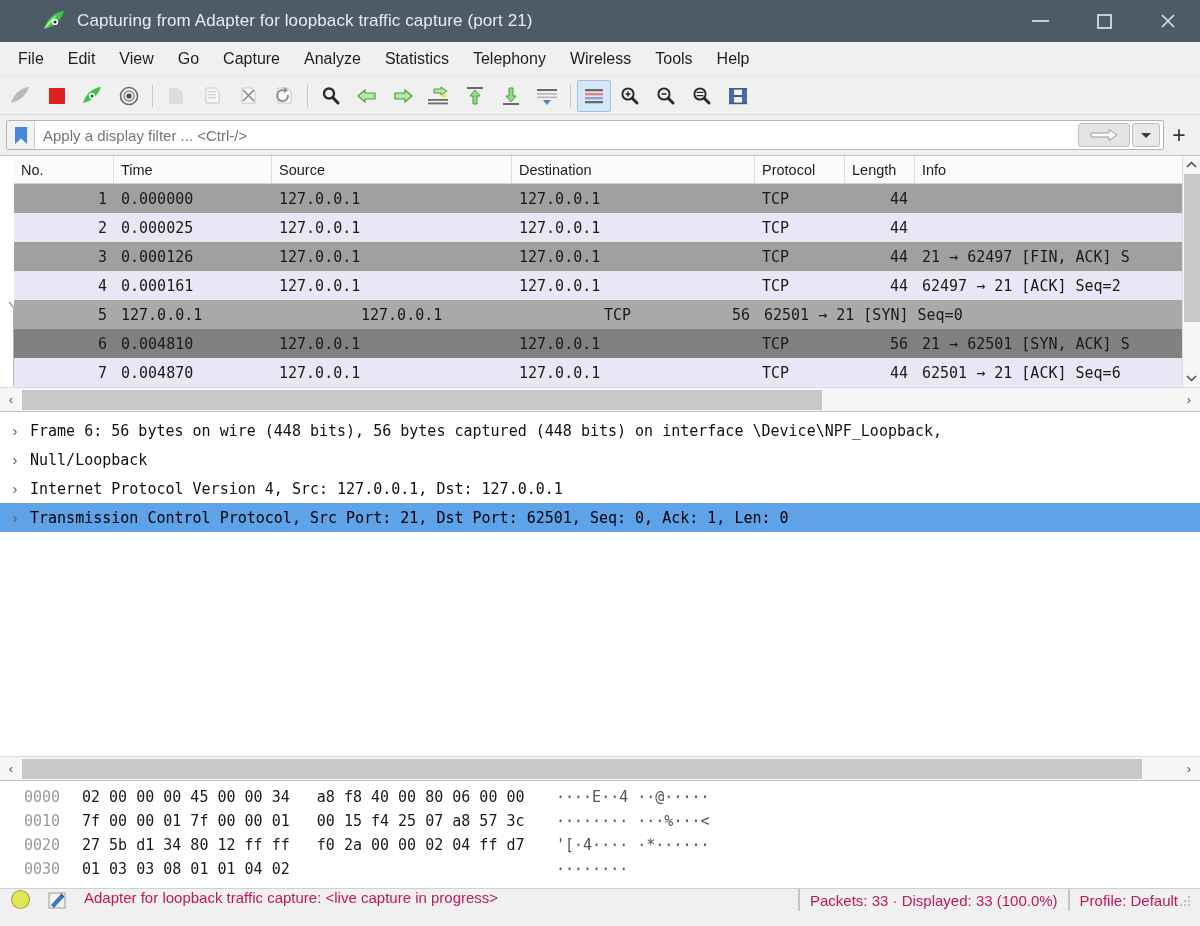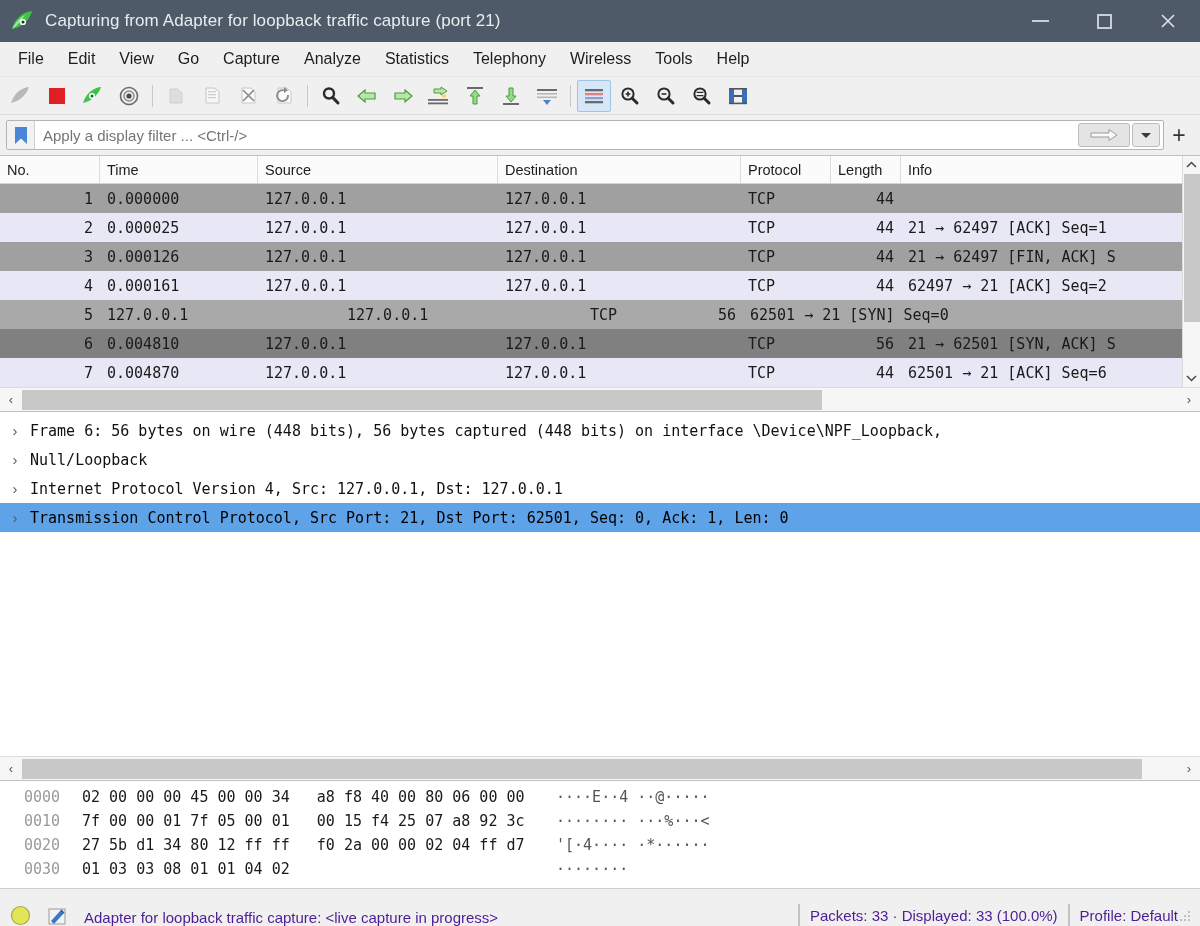--- a/index.html
+++ b/index.html
@@ -7,21 +7,21 @@
     width: 1200px; height: 926px;
     font-family: "Liberation Sans", sans-serif;
     background: #f0f0f0;
     overflow: hidden;
   }
   .app { width: 1200px; height: 926px; display: flex; flex-direction: column; background:#f0f0f0; }
 
   
   .titlebar {
     height: 42px; background: #4e5a68; display: flex; align-items: center;
-    flex: 0 0 42px; position: relative;
+    flex: 0 0 42px; position: relative; padding-left: 32px;
   }
   .title-icon { width: 26px; height: 22px; margin-left: 10px; margin-right: 9px; position: relative; flex:0 0 auto;}
   .title-text { color: #e8ecef; font-size: 17px; letter-spacing:.1px; white-space: nowrap; }
   .win-btns { position:absolute; right:0; top:0; height:42px; display:flex; }
   .win-btn { width: 64px; height:42px; display:flex; align-items:center; justify-content:center; color:#c8ced6; font-size:18px;}
   .win-btn.close { font-size:24px; color:#dfe4e9; font-weight:300;}
   .win-min { width:17px; height:2px; background:#c8ced6; }
   .win-max { width:15px; height:15px; border:2px solid #c8ced6; }
 
   
@@ -63,21 +63,21 @@
   }
   .filter-drop {
     width:28px; height:24px; margin-right:3px; background:#e9e9e9;
     border:1px solid #bdbdbd; border-radius:3px; display:flex; align-items:center; justify-content:center; flex:0 0 28px;
   }
   .filter-plus { width:30px; text-align:center; font-size:23px; color:#333; font-weight:500;}
 
   
   .packetlist { flex:0 0 252px; display:flex; flex-direction:column; background:#fff; border-top:1px solid #c0c0c0;}
   .pl-body { flex:1; display:flex; overflow:hidden; }
-  .pl-cols { flex:1; display:flex; flex-direction:column; overflow:hidden; position:relative;}
+  .pl-cols { flex:1; display:flex; flex-direction:column; overflow:hidden; position:relative;padding-left:14px;}
   .pl-header { height:28px; display:flex; background:#fbfbfb; border-bottom:1px solid #d2d2d2; flex:0 0 28px;}
   .ph {
     font-size:14.5px; color:#1d1d1d; display:flex; align-items:center;
     padding-left:7px; border-right:1px solid #dcdcdc; height:100%;
   }
   .prow { height:29px; display:flex; align-items:center; font-family:"DejaVu Sans Mono", monospace; font-size:15px; color:#1a1a1a; position:relative;}
   .prow.even { background:#e7e7f5; }
   .prow.odd  { background:#a0a0a0; }
   .prow.sel  { background:#808080; }
   .prow.sel2 { background:#a9a9a9; }
@@ -112,22 +112,22 @@
   
   .hexpane { flex:0 0 108px; background:#fff; display:flex; flex-direction:column; border-top:1px solid #c0c0c0;}
   .hexrows { padding-top:4px; }
   .hrow { height:24px; display:flex; align-items:center; font-family:"DejaVu Sans Mono", monospace; font-size:15px; color:#1a1a1a;}
   .hoff { width:66px; padding-left:24px; color:#9a9a9a; }
   .hbytes { width:460px; padding-left:16px; letter-spacing:0px; white-space:pre; }
   .hascii { padding-left:30px; white-space:pre; color:#555; }
 
   
   .statusbar {
-    height:38px; flex:0 0 38px; background:#f0f0f0; display:flex; align-items:flex-end;
-    border-top:1px solid #d0d0d0; font-size:15px; color:#4c1d95;
+    height:38px; flex:0 0 38px; background:#f0f0f0; display:flex; align-items:flex-start;
+    border-top:1px solid #d0d0d0; font-size:15px; color:#be185d;
   }
   .sb-sep { width:2px; height:22px; border-left:1px solid #c4c4c4; border-right:1px solid #c4c4c4; margin:0 10px;}
   .sb-text { white-space:nowrap; }
   .sb-grip { margin-left:auto; margin-right:8px; width:14px; height:14px; position:relative;}
 </style>
 </head>
 <body>
 
 <div class="app">
 
@@ -358,21 +358,20 @@
           <div class="cell" style="width:90px">TCP</div>
           <div class="cell len" style="width:70px">44</div>
         </div>
         <div class="prow even">
           <div class="cell num" style="width:100px">2</div>
           <div class="cell" style="width:158px">0.000025</div>
           <div class="cell" style="width:240px">127.0.0.1</div>
           <div class="cell" style="width:243px">127.0.0.1</div>
           <div class="cell" style="width:90px">TCP</div>
           <div class="cell len" style="width:70px">44</div>
-          <div class="cell" style="flex:1">21 → 62497 [ACK] Seq=1</div>
         </div>
         <div class="prow odd">
           <div class="cell num" style="width:100px">3</div>
           <div class="cell" style="width:158px">0.000126</div>
           <div class="cell" style="width:240px">127.0.0.1</div>
           <div class="cell" style="width:243px">127.0.0.1</div>
           <div class="cell" style="width:90px">TCP</div>
           <div class="cell len" style="width:70px">44</div>
           <div class="cell" style="flex:1">21 → 62497 [FIN, ACK] S</div>
         </div>
@@ -467,21 +466,21 @@
 
   <div class="hexpane">
     <div class="hexrows">
       <div class="hrow">
         <span class="hoff">0000</span>
         <span class="hbytes">02 00 00 00 45 00 00 34   a8 f8 40 00 80 06 00 00</span>
         <span class="hascii">····E··4 ··@·····</span>
       </div>
       <div class="hrow">
         <span class="hoff">0010</span>
-        <span class="hbytes">7f 00 00 01 7f 05 00 01   00 15 f4 25 07 a8 92 3c</span>
+        <span class="hbytes">7f 00 00 01 7f 00 00 01   00 15 f4 25 07 a8 57 3c</span>
         <span class="hascii">········ ···%···&lt;</span>
       </div>
       <div class="hrow">
         <span class="hoff">0020</span>
         <span class="hbytes">27 5b d1 34 80 12 ff ff   f0 2a 00 00 02 04 ff d7</span>
         <span class="hascii">'[·4···· ·*······</span>
       </div>
       <div class="hrow">
         <span class="hoff">0030</span>
         <span class="hbytes">01 03 03 08 01 01 04 02</span>

